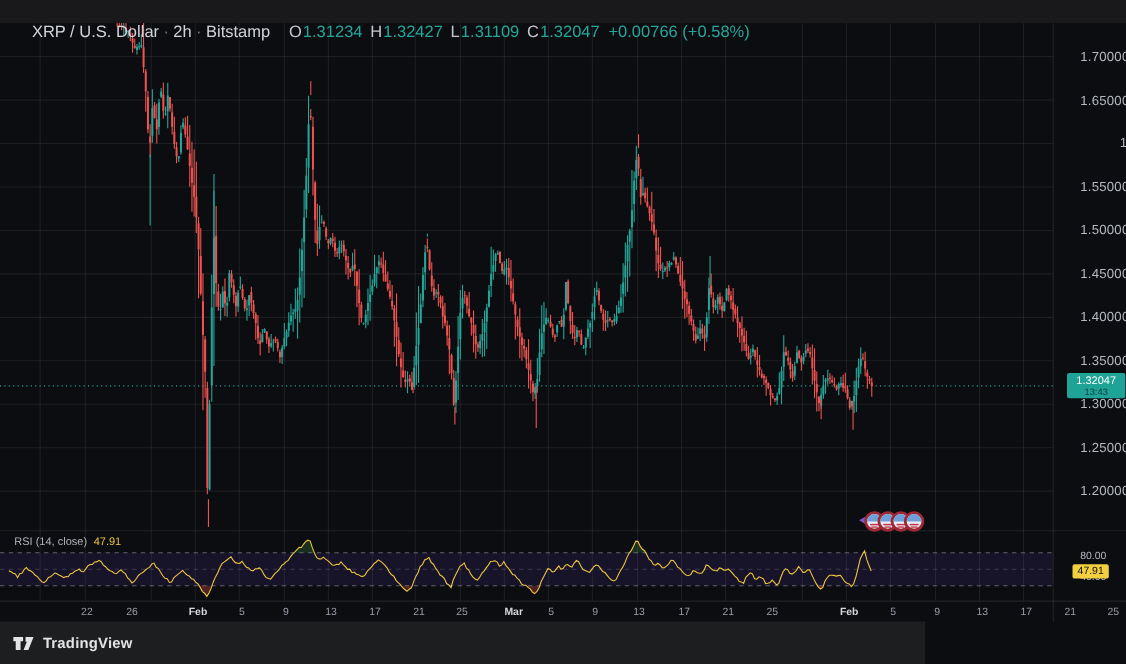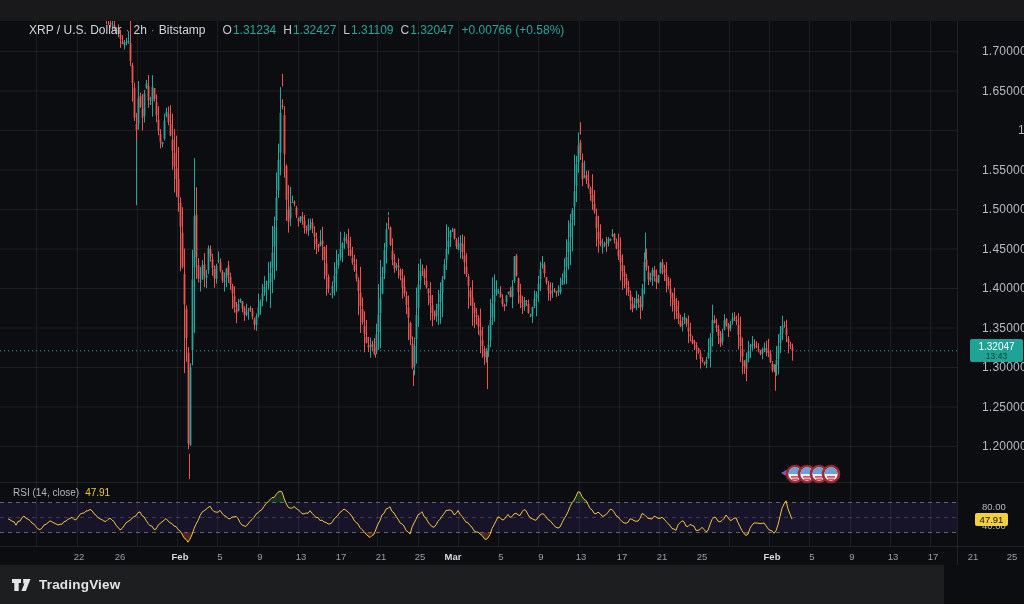--- a/index.html
+++ b/index.html
@@ -3,39 +3,39 @@
 <meta charset="utf-8">
 <style>
   html,body{margin:0;padding:0;background:#000;}
   #app{position:relative;width:1024px;height:604px;overflow:hidden;
        background:#0c0d10;font-family:"Liberation Sans",sans-serif;
        -webkit-font-smoothing:antialiased;}
   .abs{position:absolute;}
   #topstrip{left:0;top:0;width:1024px;height:21px;background:#19191c;z-index:5;}
   #attribution{left:13px;top:0;height:21px;line-height:21px;font-size:11px;color:#d5d6da;white-space:nowrap;z-index:6;}
   #chart-svg{left:0;top:0;z-index:1;}
-  #legend{left:29px;top:23px;height:14px;line-height:14px;font-size:12px;color:#d1d4dc;white-space:nowrap;z-index:4;text-align:right;}
+  #legend{left:29px;top:23px;height:14px;line-height:14px;font-size:15px;color:#d1d4dc;white-space:nowrap;z-index:4;text-align:right;}
   #legend .sep{color:#787b86;padding:0 4px;}
   #legend .ohlc{margin-left:10px;}
   #legend .ltr{color:#c3c6cd;margin-left:7px;}
   #legend .val{color:#26a69a;margin-left:1px;}
   #legend .chg{color:#26a69a;margin-left:8px;}
   .pricelabel{left:982px;transform:translateY(-50%);font-size:12px;color:#b6b9c2;z-index:2;letter-spacing:.2px;}
   #price-badge{left:970px;width:53px;height:23px;background:#1fa396;border-radius:2px;z-index:3;
      display:flex;flex-direction:column;align-items:center;justify-content:center;}
   #price-badge .p{font-size:10px;color:#fff;line-height:11px;}
   #price-badge .cd{font-size:8.5px;color:rgba(0,20,16,.72);line-height:9px;}
   #rsi-legend{left:13px;top:487px;font-size:10px;color:#b2b5be;z-index:4;white-space:nowrap;}
   #rsi-legend .rv{color:#edc63f;margin-left:6px;}
   .rsilabel{left:982px;transform:translateY(-50%);font-size:9.5px;color:#b6b9c2;z-index:2;}
   #rsi-badge{left:975px;width:33px;height:13px;background:#f2cf3e;border-radius:2px;z-index:3;
      display:flex;align-items:center;justify-content:center;font-size:9.5px;color:#111;}
   .timelabel{top:551px;transform:translateX(-50%);font-size:9.5px;color:#9b9ea8;z-index:2;margin-left:43px;}
   .timelabel.major{color:#d6d8dd;font-weight:bold;}
-  #footer{left:0;top:565px;width:944px;height:39px;background:#1d1e20;z-index:5;
+  #footer{left:0;top:565px;width:841px;height:39px;background:#1d1e20;z-index:5;
      display:flex;align-items:center;}
   #footer .word{font-size:13.5px;font-weight:bold;color:#e3e4e6;letter-spacing:.2px;margin-left:8px;}
   #logo-mark{margin-left:12px;}
 </style>
 </head>
 <body>
 
 <div id="app">
 
   <div id="topstrip" class="abs"></div>
@@ -866,21 +866,21 @@
     <div class="abs rsilabel" style="top: 525px;">40.00</div>
     <div class="abs timelabel" style="left: 36px;">22</div>
     <div class="abs timelabel" style="left: 77px;">26</div>
     <div class="abs timelabel major" style="left: 137px;">Feb</div>
     <div class="abs timelabel" style="left: 177px;">5</div>
     <div class="abs timelabel" style="left: 217px;">9</div>
     <div class="abs timelabel" style="left: 258px;">13</div>
     <div class="abs timelabel" style="left: 298px;">17</div>
     <div class="abs timelabel" style="left: 338px;">21</div>
     <div class="abs timelabel" style="left: 377px;">25</div>
-    <div class="abs timelabel major" style="left: 410px;">Mar</div>
+    <div class="abs timelabel major" style="left: 424px;">Mar</div>
     <div class="abs timelabel" style="left: 458px;">5</div>
     <div class="abs timelabel" style="left: 498px;">9</div>
     <div class="abs timelabel" style="left: 538px;">13</div>
     <div class="abs timelabel" style="left: 579px;">17</div>
     <div class="abs timelabel" style="left: 619px;">21</div>
     <div class="abs timelabel" style="left: 659px;">25</div>
     <div class="abs timelabel major" style="left: 729px;">Feb</div>
     <div class="abs timelabel" style="left: 769px;">5</div>
     <div class="abs timelabel" style="left: 809px;">9</div>
     <div class="abs timelabel" style="left: 850px;">13</div>

